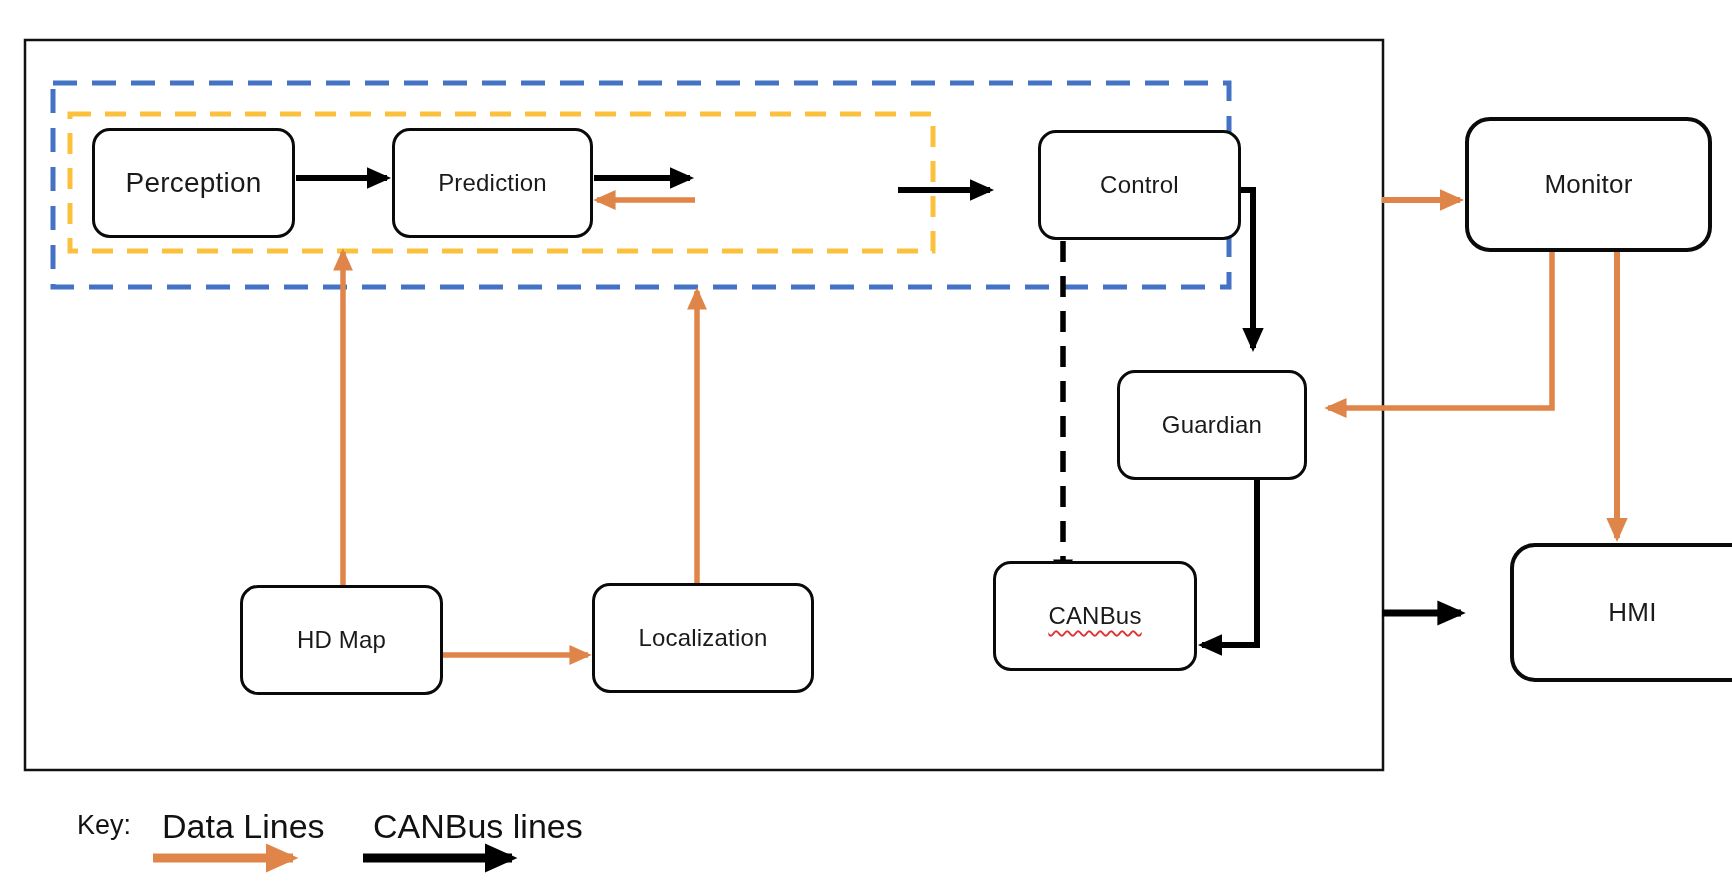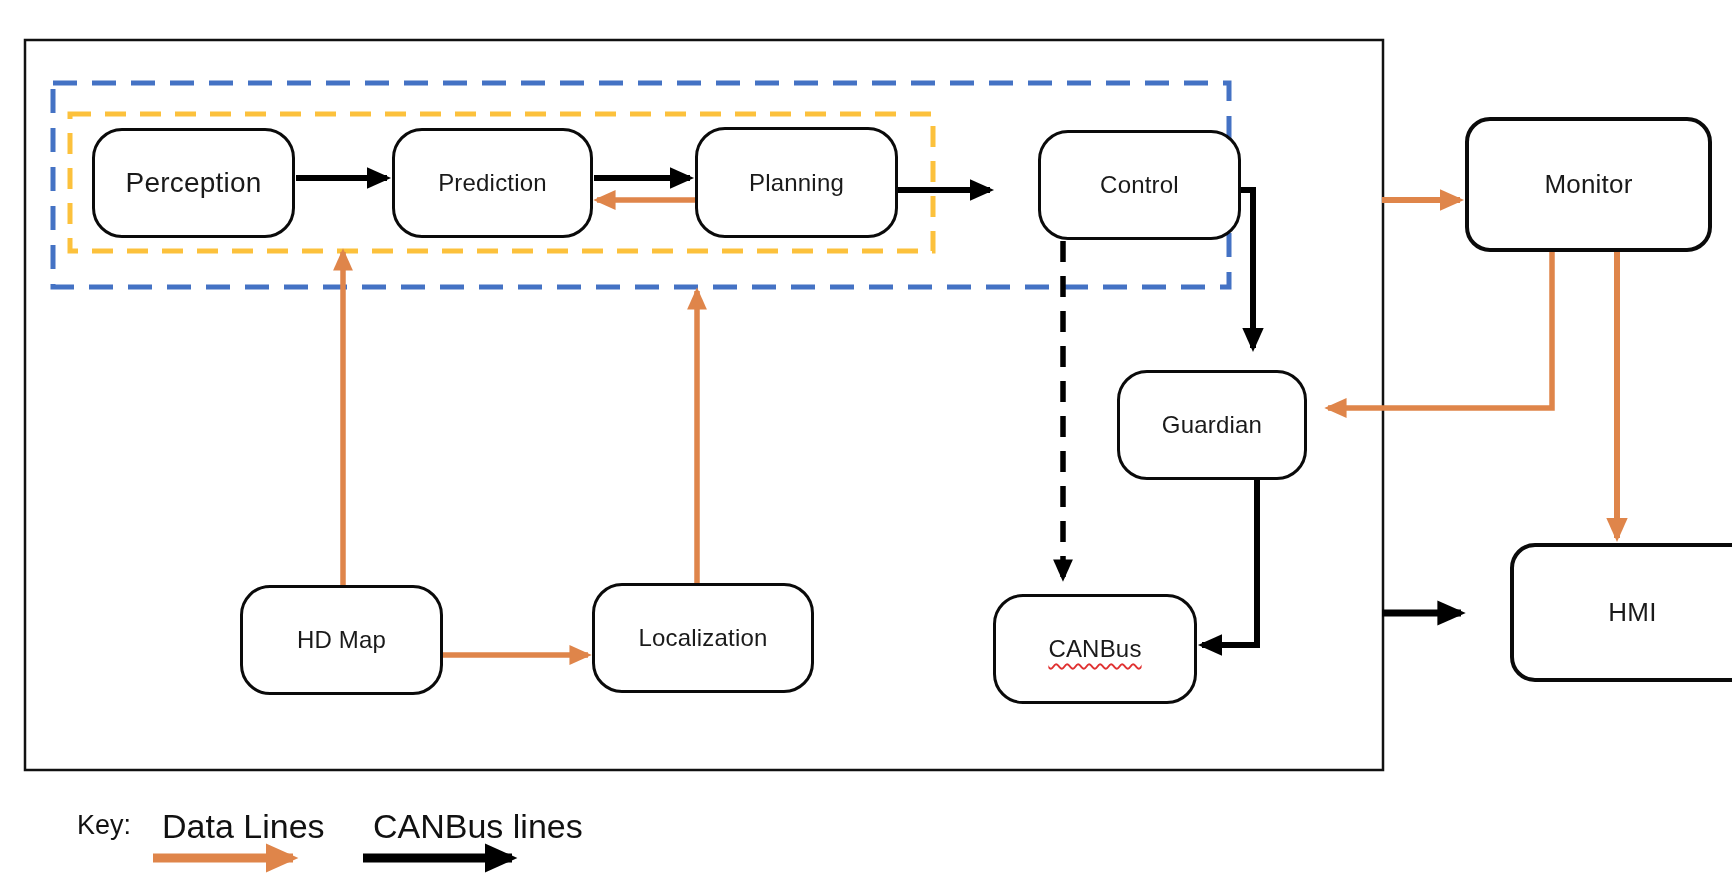--- a/index.html
+++ b/index.html
@@ -8,21 +8,21 @@
     width:1732px;height:882px;
     background:#ffffff;
     font-family:"Liberation Sans", sans-serif;
     overflow:hidden;
   }
   .stage svg{position:absolute;left:0;top:0;}
   .node{
     position:absolute;
     background:#ffffff;
     border:3px solid #0a0a0a;
-    border-radius:30px;
+    border-radius:18px;
     display:flex;align-items:center;justify-content:center;
     color:#1a1a1a;
     font-size:24px;
     box-sizing:border-box;
     letter-spacing:0.2px;
   }
   .node.big{border-width:4px;border-radius:25px;font-size:26px;}
   .node .lbl{white-space:nowrap;}
   #node-perception{font-size:28px;}
   #node-canbus .lbl{
@@ -87,33 +87,30 @@
   </svg>
 
   <div class="node" id="node-perception" style="left:92px;top:128px;width:203px;height:110px;">
     <span class="lbl">Perception</span>
   </div>
 
   <div class="node" id="node-prediction" style="left:392px;top:128px;width:201px;height:110px;">
     <span class="lbl">Prediction</span>
   </div>
 
-  <div class="node" id="node-planning" style="left:695px;top:127px;width:203px;height:111px;">
-    <span class="lbl">Planning</span>
-  </div>
 
   <div class="node" id="node-control" style="left:1038px;top:130px;width:203px;height:110px;justify-content:center;">
     <span class="lbl">Control</span>
   </div>
 
   <div class="node" id="node-guardian" style="left:1117px;top:370px;width:190px;height:110px;">
     <span class="lbl">Guardian</span>
   </div>
 
-  <div class="node" id="node-canbus" style="left:993px;top:594px;width:204px;height:110px;">
+  <div class="node" id="node-canbus" style="left:993px;top:561px;width:204px;height:110px;">
     <span class="lbl">CANBus</span>
   </div>
 
   <div class="node" id="node-hdmap" style="left:240px;top:585px;width:203px;height:110px;">
     <span class="lbl">HD Map</span>
   </div>
 
   <div class="node" id="node-localization" style="left:592px;top:583px;width:222px;height:110px;">
     <span class="lbl">Localization</span>
   </div>

